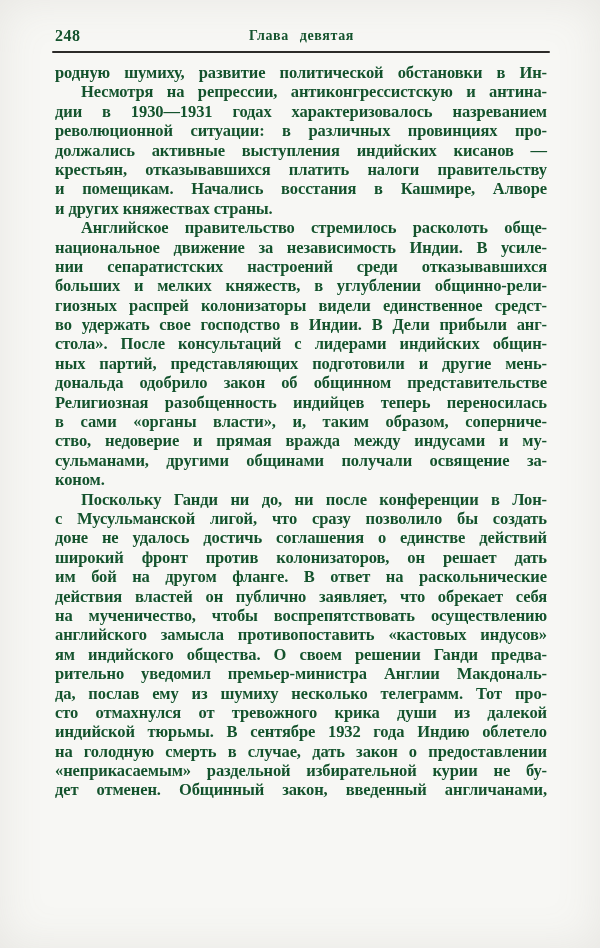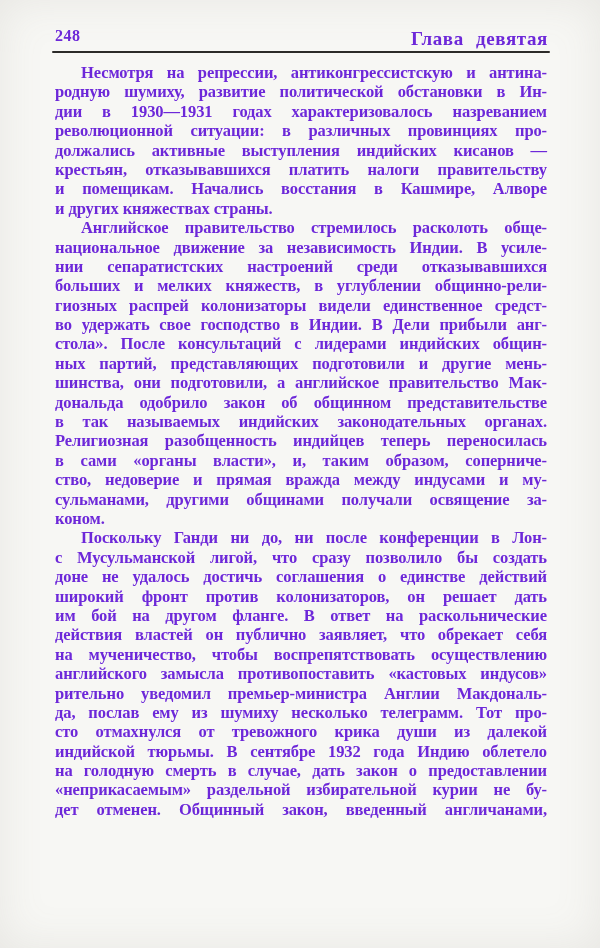--- a/index.html
+++ b/index.html
@@ -8,21 +8,21 @@
     background: #e8e8e6;
   }
   .scan-page {
     position: relative;
     width: 600px;
     height: 948px;
     background: #f7f7f4;
     box-shadow: inset 0 0 45px rgba(120,115,105,0.12);
     overflow: hidden;
     font-family: "Liberation Serif", "DejaVu Serif", serif;
-    color: #6d28d9;
+    color: #14532d;
   }
   .running-head {
     position: absolute;
     top: 27px;
     left: 55px;
     right: 52px;
     height: 22px;
   }
   .page-number {
     position: absolute;
@@ -30,22 +30,22 @@
     top: 0;
     font-size: 16px;
     font-weight: 700;
     letter-spacing: 0.5px;
   }
   .chapter-title {
     position: absolute;
     left: 0;
     right: 0;
     top: 1px;
-    text-align: right;
-    font-size: 19px;
+    text-align: center;
+    font-size: 14px;
     font-weight: 700;
     word-spacing: 7px;
     letter-spacing: 0.6px;
   }
   .head-rule {
     position: absolute;
     top: 51px;
     left: 52px;
     width: 498px;
     height: 2px;
@@ -85,56 +85,55 @@
 
 <div class="scan-page">
   <div class="running-head">
     <span class="page-number">248</span>
     <span class="chapter-title">Глава девятая</span>
   </div>
   <div class="head-rule"></div>
 
   <div class="text-block">
       <div class="para">
+        <div class="line">родную шумиху, развитие политической обстановки в Ин-</div>
         <div class="line first">Несмотря на репрессии, антиконгрессистскую и антина-</div>
-        <div class="line">родную шумиху, развитие политической обстановки в Ин-</div>
         <div class="line">дии в 1930—1931 годах характеризовалось назреванием</div>
         <div class="line">революционной ситуации: в различных провинциях про-</div>
         <div class="line">должались активные выступления индийских кисанов —</div>
         <div class="line">крестьян, отказывавшихся платить налоги правительству</div>
         <div class="line">и помещикам. Начались восстания в Кашмире, Алворе</div>
         <div class="line flush-left">и других княжествах страны.</div>
       </div>
       <div class="para">
         <div class="line first">Английское правительство стремилось расколоть обще-</div>
         <div class="line">национальное движение за независимость Индии. В усиле-</div>
         <div class="line">нии сепаратистских настроений среди отказывавшихся</div>
         <div class="line">больших и мелких княжеств, в углублении общинно-рели-</div>
         <div class="line">гиозных распрей колонизаторы видели единственное средст-</div>
         <div class="line">во удержать свое господство в Индии. В Дели прибыли анг-</div>
         <div class="line">стола». После консультаций с лидерами индийских общин-</div>
         <div class="line">ных партий, представляющих подготовили и другие мень-</div>
-        <div class="line">шинства, они подготовили, а английское правительство Мак-</div>
         <div class="line">дональда одобрило закон об общинном представительстве</div>
-        <div class="line">в так называемых индийских законодательных органах.</div>
         <div class="line">Религиозная разобщенность индийцев теперь переносилась</div>
         <div class="line">в сами «органы власти», и, таким образом, соперниче-</div>
         <div class="line">ство, недоверие и прямая вражда между индусами и му-</div>
         <div class="line">сульманами, другими общинами получали освящение за-</div>
         <div class="line flush-left">коном.</div>
       </div>
       <div class="para">
         <div class="line first">Поскольку Ганди ни до, ни после конференции в Лон-</div>
         <div class="line">с Мусульманской лигой, что сразу позволило бы создать</div>
         <div class="line">доне не удалось достичь соглашения о единстве действий</div>
         <div class="line">широкий фронт против колонизаторов, он решает дать</div>
         <div class="line">им бой на другом фланге. В ответ на раскольнические</div>
         <div class="line">действия властей он публично заявляет, что обрекает себя</div>
         <div class="line">на мученичество, чтобы воспрепятствовать осуществлению</div>
         <div class="line">английского замысла противопоставить «кастовых индусов»</div>
+        <div class="line">ям индийского общества. О своем решении Ганди предва-</div>
         <div class="line">рительно уведомил премьер-министра Англии Макдональ-</div>
         <div class="line">да, послав ему из шумиху несколько телеграмм. Тот про-</div>
         <div class="line">сто отмахнулся от тревожного крика души из далекой</div>
         <div class="line">индийской тюрьмы. В сентябре 1932 года Индию облетело</div>
         <div class="line">на голодную смерть в случае, дать закон о предоставлении</div>
         <div class="line">«неприкасаемым» раздельной избирательной курии не бу-</div>
         <div class="line">дет отменен. Общинный закон, введенный англичанами,</div>
       </div>
     </div>
 </div>

